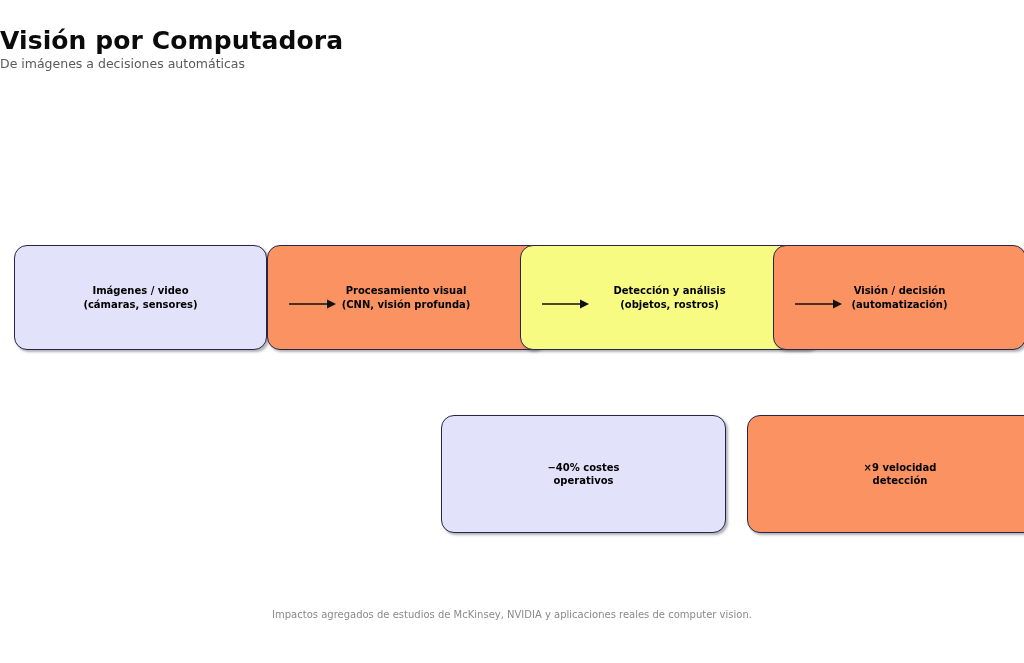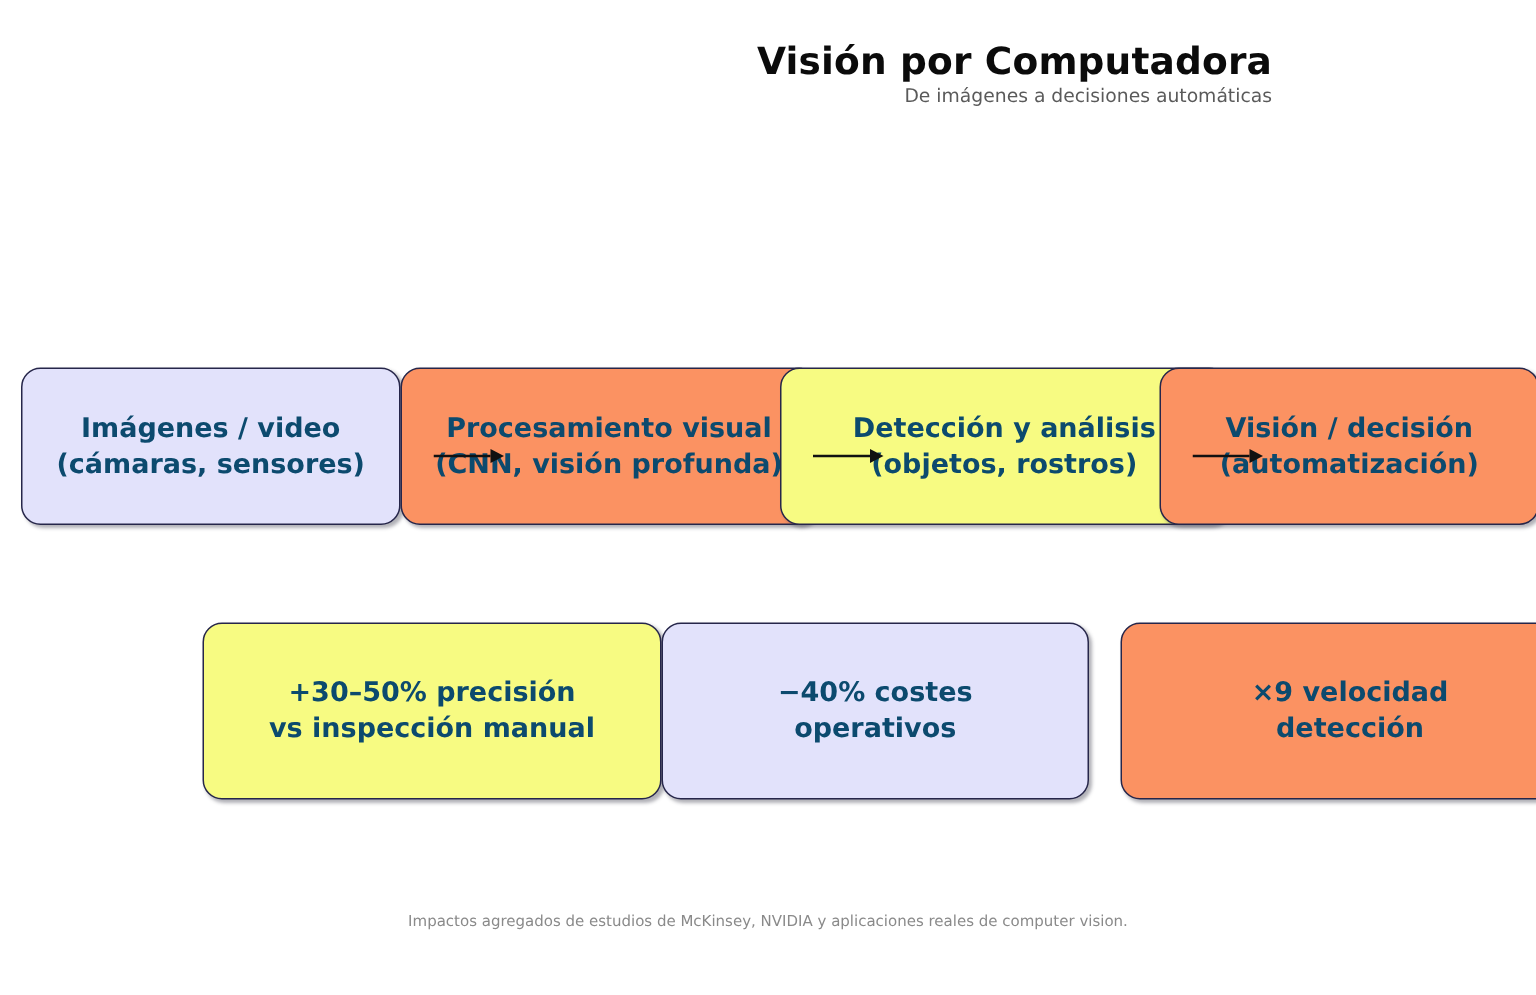--- a/index.html
+++ b/index.html
@@ -15,22 +15,21 @@
     font-family: "DejaVu Sans", sans-serif;
     color: #111111;
   }
 
   
   .header {
     position: absolute;
     top: 0;
     left: 0;
     width: 808px;
-    text-align: right;
-    margin-left: 40px;
+    text-align: left;
   }
   .title {
     margin: 0;
     padding-top: 28px;
     font-size: 25px;
     font-weight: bold;
     letter-spacing: 0.1px;
     color: #0b0b0b;
     line-height: 1.0;
   }
@@ -58,24 +57,24 @@
     box-sizing: border-box;
     border: 1.6px solid #26264a;
     border-radius: 13px;
     display: flex;
     align-items: center;
     justify-content: center;
     text-align: center;
     box-shadow: 2px 2px 2.5px rgba(60,60,75,0.40);
   }
   .node .node-label {
-    font-size: 18px;
+    font-size: 10px;
     font-weight: bold;
     line-height: 1.33;
-    color: #0c4a6e;
+    color: #000000;
     white-space: pre-line;
     padding: 0 10px;
   }
 
   
   #row-pipeline .node { top: 0; height: 105px; }
   #node-input      { left: 14px;  width: 253px; z-index: 1; }
   #node-processing { left: 267px; width: 278px; z-index: 2; }
   #node-detection  { left: 520px; width: 299px; z-index: 3; }
   #node-action     { left: 773px; width: 253px; z-index: 4; }
@@ -160,24 +159,20 @@
     <svg width="48" height="14" viewBox="0 0 48 14">
       <line x1="0" y1="7" x2="38" y2="7" stroke="#111111" stroke-width="1.7"></line>
       <polygon points="38,2.4 47,7 38,11.6" fill="#111111"></polygon>
     </svg>
   </div>
 
 </div>
 
 <div class="flow-row" id="row-impact">
 
-  <div class="node" id="node-precision" style="background: rgb(247, 251, 130); border-color: rgb(38, 38, 74);">
-    <span class="node-label">+30–50% precisión
-vs inspección manual</span>
-  </div>
 
   <div class="node" id="node-costs" style="background: rgb(226, 226, 251); border-color: rgb(38, 38, 74);">
     <span class="node-label">−40% costes
 operativos</span>
   </div>
 
   <div class="node" id="node-speed" style="background: rgb(251, 146, 98); border-color: rgb(38, 38, 74);">
     <span class="node-label">×9 velocidad
 detección</span>
   </div>

